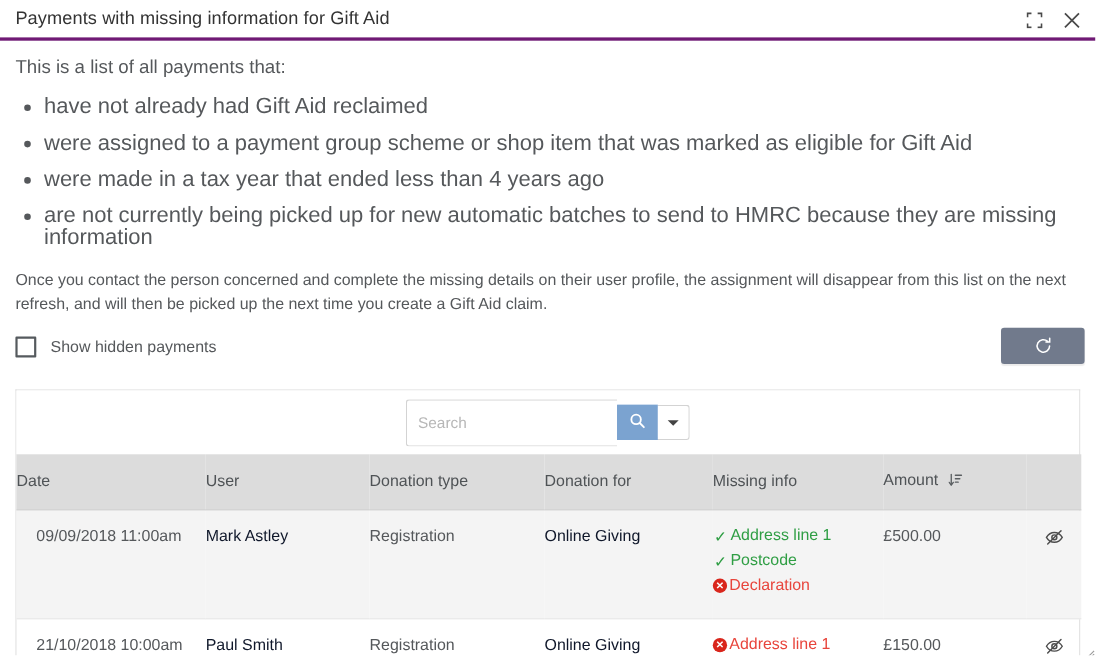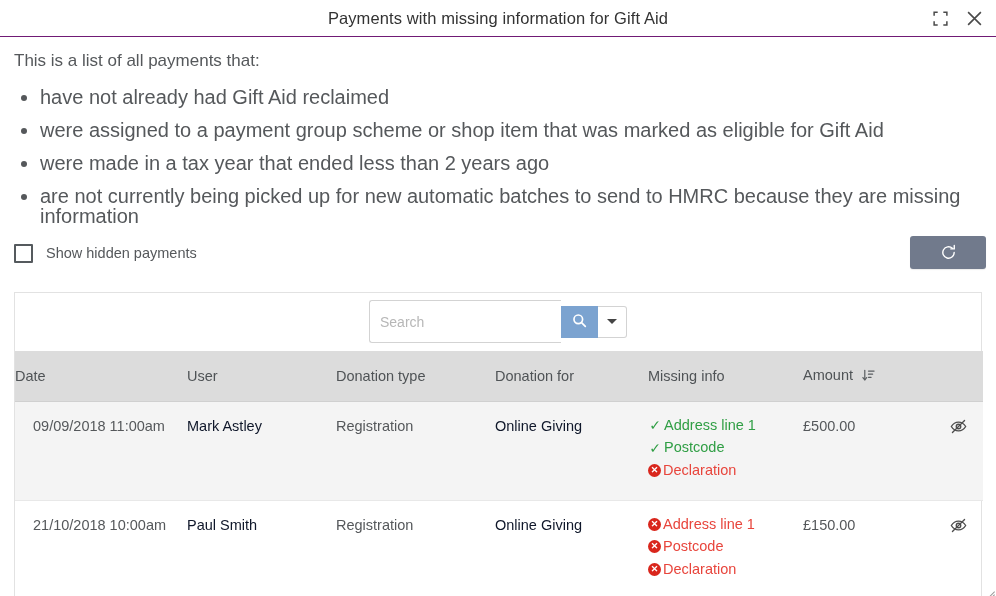--- a/index.html
+++ b/index.html
@@ -14,25 +14,24 @@
     position: relative;
     width: 996px; height: 596px;
     background: #fff;
     overflow: hidden;
   }
 
   
   .titlebar {
     position: relative;
     height: 37px;
-    border-bottom: 1px solid #701a75;
+    border-bottom: 3px solid #701a75;
     display: flex;
     align-items: center;
     padding: 0 14px;
-    justify-content: center;
   }
   .dialog-title {
     font-size: 16.5px;
     color: #333333;
     font-weight: 400;
     letter-spacing: .1px;
     white-space: nowrap;
   }
   .titlebar-actions {
     position: absolute;
@@ -298,23 +297,24 @@
         </svg>
       </div>
     </div>
   </div>
 
   <div class="content">
     <p class="intro">This is a list of all payments that:</p>
     <ul class="criteria">
       <li>have not already had Gift Aid reclaimed</li>
       <li>were assigned to a payment group scheme or shop item that was marked as eligible for Gift Aid</li>
-      <li>were made in a tax year that ended less than 2 years ago</li>
+      <li>were made in a tax year that ended less than 4 years ago</li>
       <li>are not currently being picked up for new automatic batches to send to HMRC because they are missing information</li>
     </ul>
+    <p class="outro">Once you contact the person concerned and complete the missing details on their user profile, the assignment will disappear from this list on the next refresh, and will then be picked up the next time you create a Gift Aid claim.</p>
   </div>
 
   <div class="controls-row">
     <div class="checkbox-wrap">
       <div class="cb-box"></div>
       <span class="cb-label">Show hidden payments</span>
     </div>
     <button class="refresh-btn">
       <span>
         <svg width="17" height="17" viewBox="0 0 18 18" fill="none" stroke="#ffffff" stroke-width="1.5" stroke-linecap="round">

